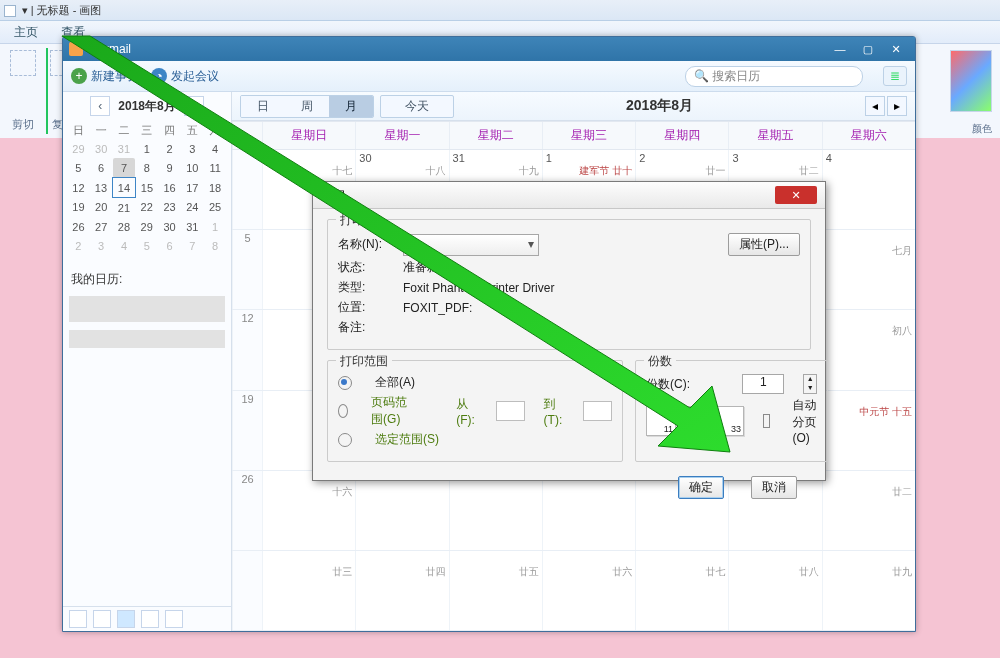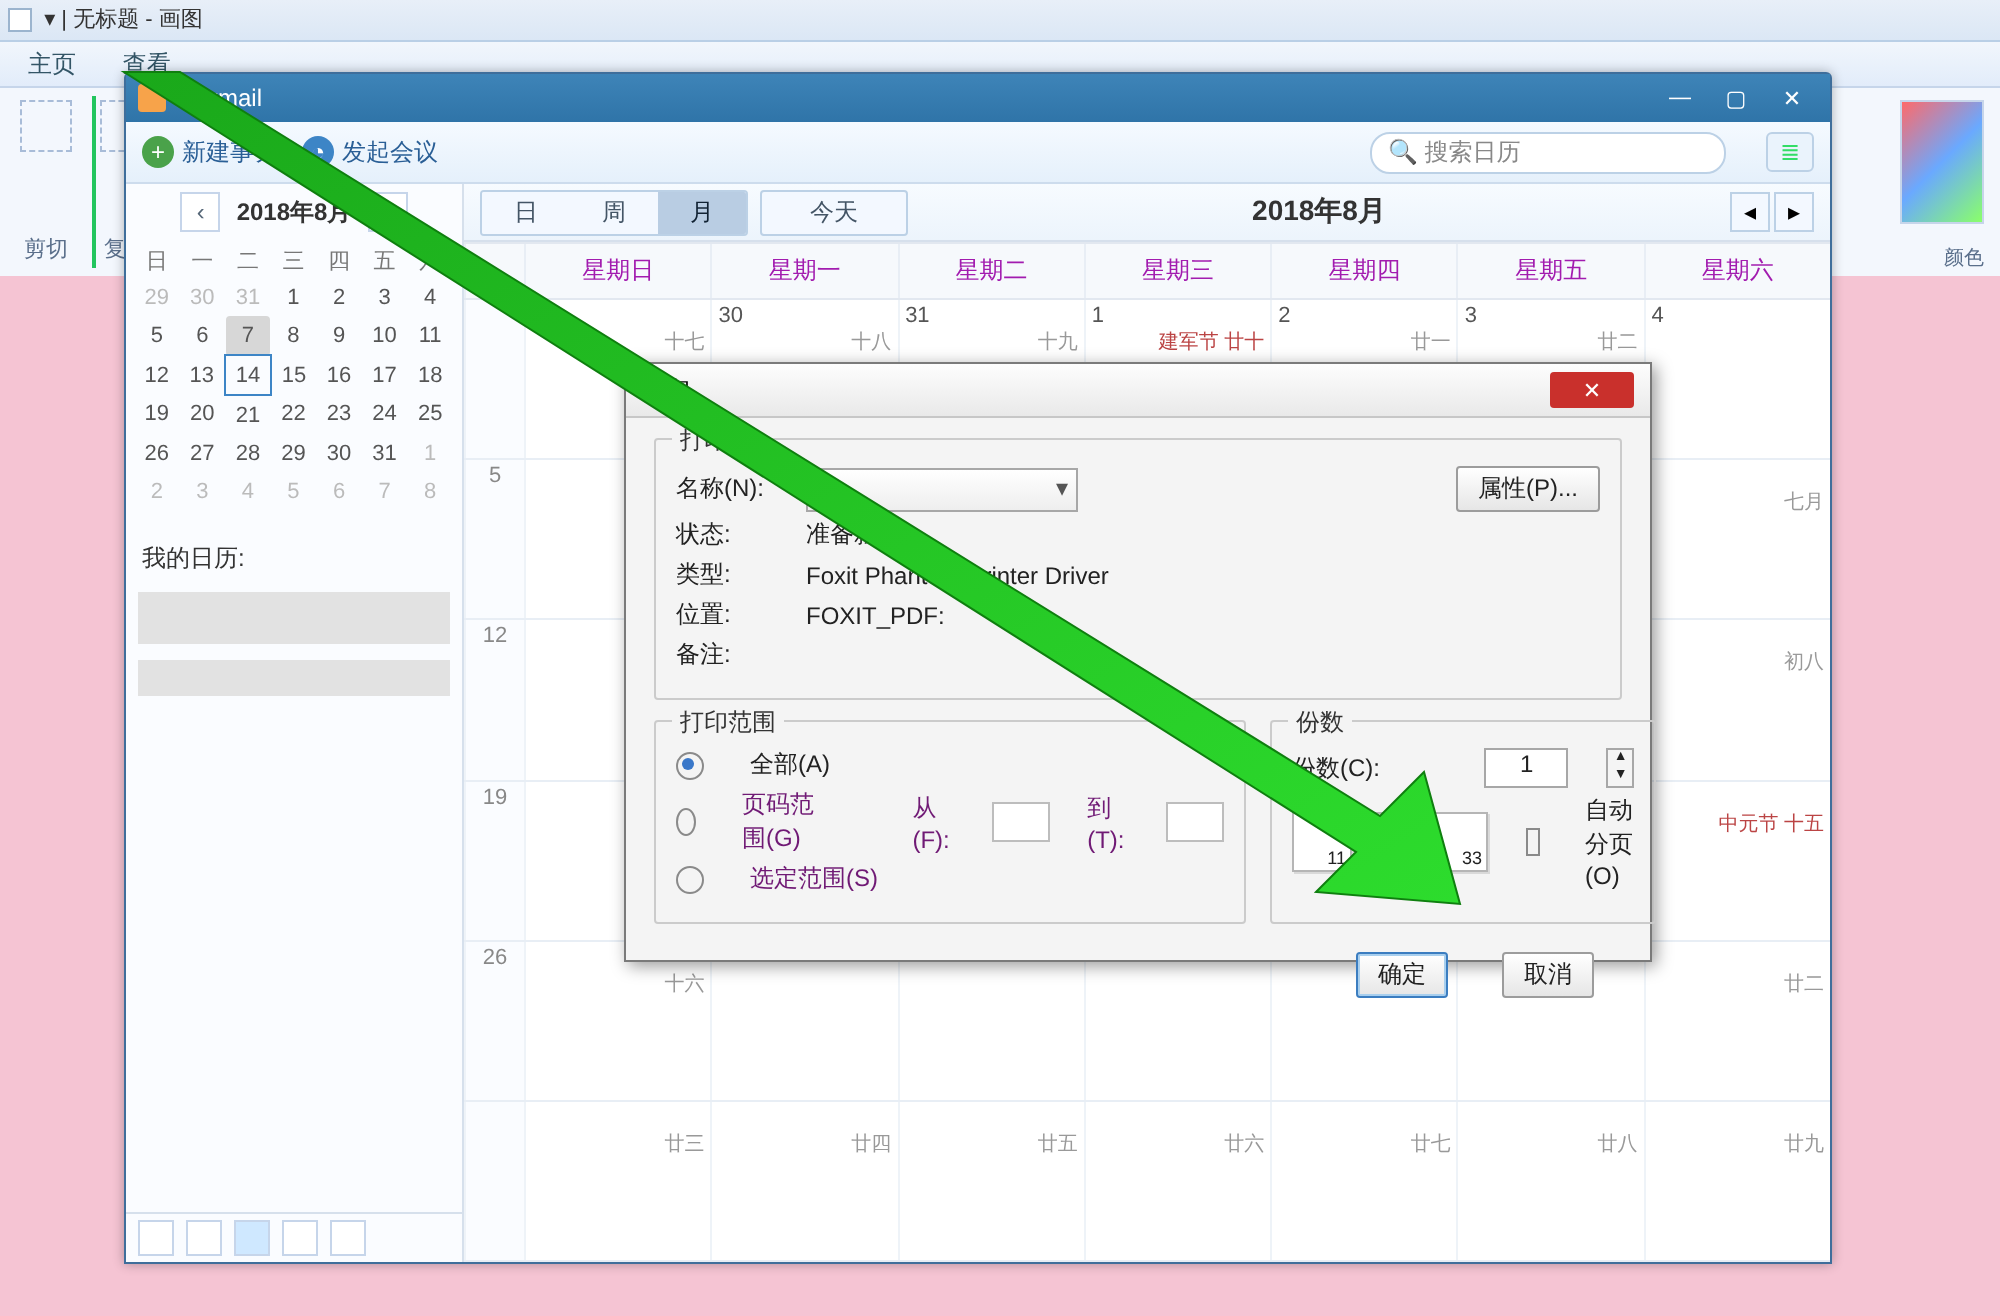--- a/index.html
+++ b/index.html
@@ -84,21 +84,21 @@
 .pd-two .pd-group{flex:1;}
 .radio{width:12px;height:12px;border:1px solid #8a8a8a;border-radius:50%;display:inline-block;margin-right:4px;position:relative;vertical-align:middle;}
 .radio.checked::after{content:"";position:absolute;left:2px;top:2px;width:6px;height:6px;background:#3a78c9;border-radius:50%;}
 .chk{width:12px;height:12px;border:1px solid #8a8a8a;display:inline-block;margin-right:4px;vertical-align:middle;}
 .numbox{width:40px;height:18px;border:1px solid #a7a7a7;background:#fff;text-align:center;}
 .pages{display:flex;gap:4px;}
 .pages .pg{width:24px;height:26px;border:1px solid #b5b5b5;background:#fff;font-size:9px;display:flex;align-items:flex-end;justify-content:flex-end;padding:1px 2px;box-shadow:1px 1px 0 #d9d9d9;}
 .pd-foot{display:flex;justify-content:flex-end;gap:10px;padding:4px 14px 0 0;}
 .pd-foot .pd-btn.primary{border:1px solid #3b7dc0;box-shadow:0 0 0 1px #a8cfee inset;}
 .txtin{width:40px;height:18px;border:1px solid #bdbdbd;background:#fff;}
-.disabled{color:#701a75;}
+.disabled{color:#4d7c0f;}
 
 .arrow-svg{position:absolute;left:0;top:0;pointer-events:none;}
 
 .ribbon .rlbl{position:absolute;bottom:2px;left:0;right:0;text-align:center;font-size:11px;color:#5a6f8b;}
 .ribbon .colors{position:absolute;right:8px;top:6px;width:40px;height:60px;border:1px solid #c6d5ea;background:linear-gradient(135deg,#ff6a6a,#6aa9ff,#8aff6a);}
 </style>
 </head>
 <body>
 
 <div class="paint-title">

